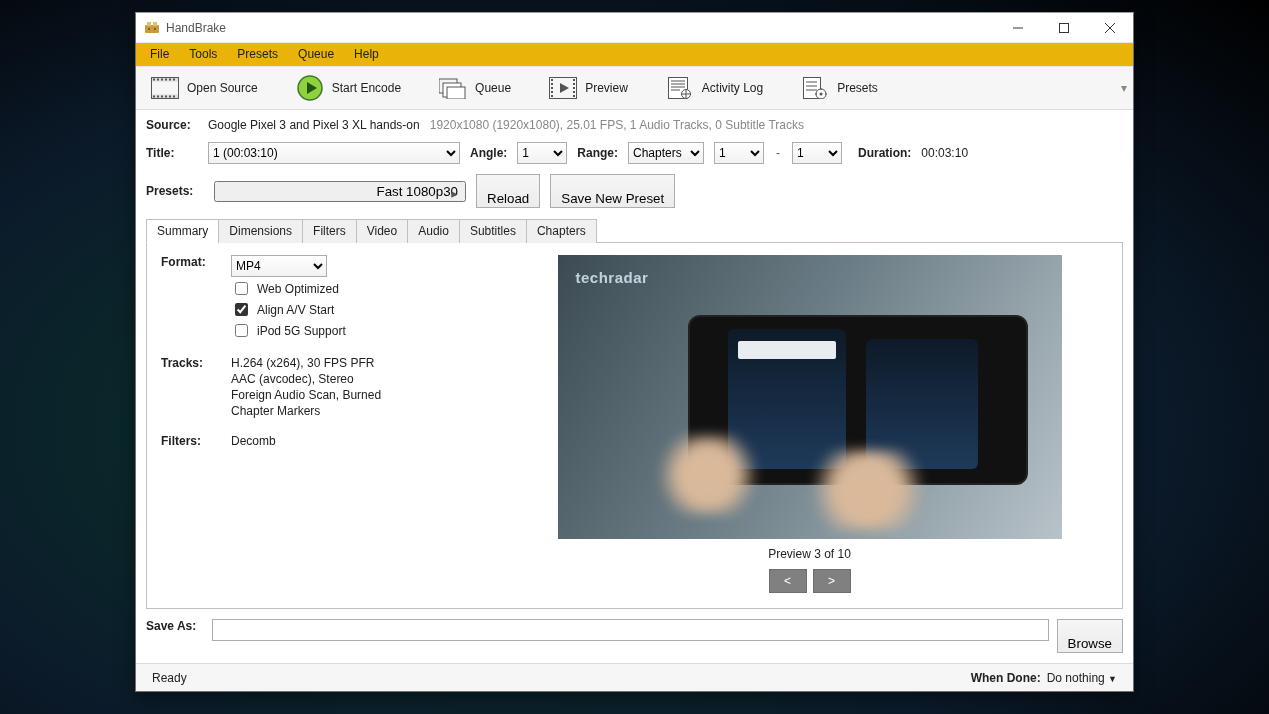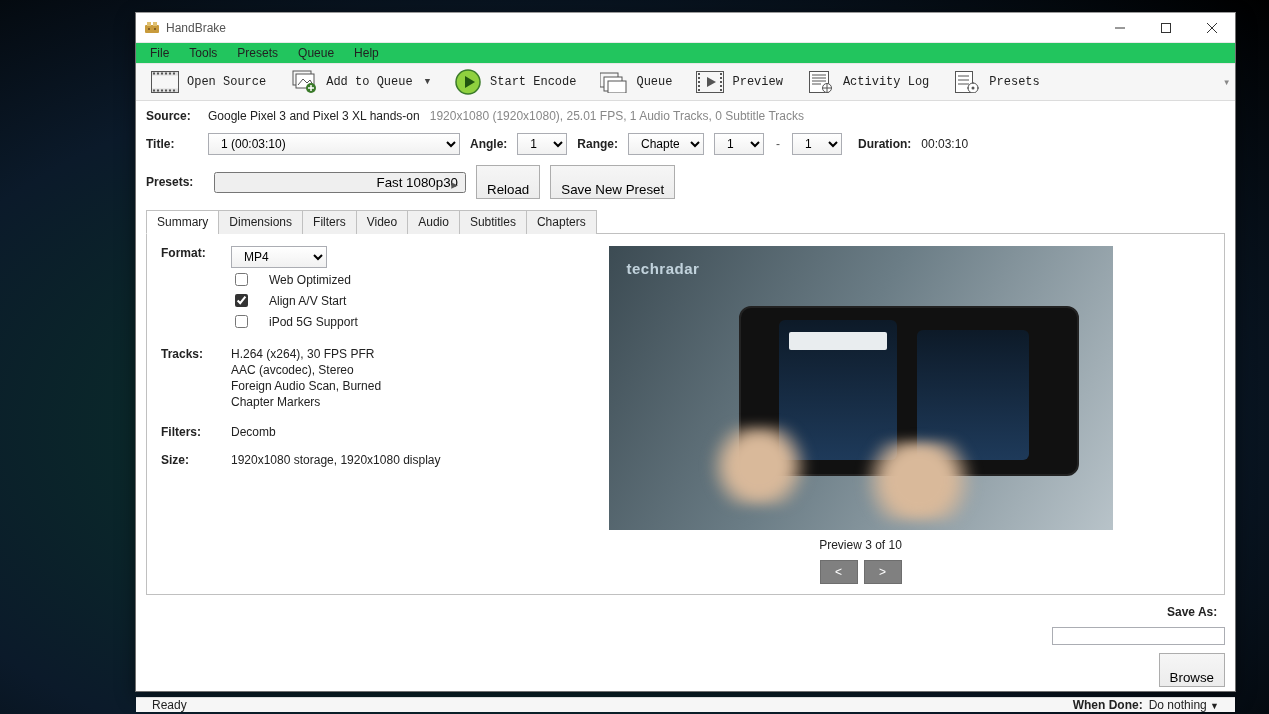--- a/index.html
+++ b/index.html
@@ -13,21 +13,21 @@
     background-size: cover;
     width: 1269px;
     height: 714px;
     position: relative;
     overflow: hidden;
   }
   .window {
     position: absolute;
     left: 135px;
     top: 12px;
-    width: 1101px;
+    width: 999px;
     height: 680px;
     background: #fff;
     border: 1px solid #707070;
     border-top-color: #9a9a9a;
     box-shadow: 0 6px 18px rgba(0,0,0,0.45);
     display: flex;
     flex-direction: column;
   }
   
   .titlebar {
@@ -49,50 +49,49 @@
     color:#444;
   }
   
   .menubar {
     height: 24px;
     display:flex;
     align-items:center;
     gap: 4px;
     padding: 0 6px;
     border-bottom: 1px solid #e7e7e7;
-    background:#22c55e;
+    background:#eab308;
   }
   .menubar .menuitem { padding: 3px 8px; }
   
   .toolbar {
     height: 44px;
     display:flex;
     align-items:center;
-    gap: 6px;
+    gap: 20px;
     padding: 0 6px;
     background:#f6f6f6;
     border-bottom: 1px solid #dcdcdc;
-    font-family: Liberation Mono, monospace;
   }
   .tbtn {
     display:flex; align-items:center; gap:8px; padding:4px 8px; height:36px;
     border:1px solid transparent;
   }
   .tbtn .ticon { width:28px; height:28px; display:flex; align-items:center; justify-content:center; }
   .tbtn .caret { margin-left:4px; font-size:9px; color:#444; }
   .tdrop { width:6px; margin-left:auto; }
   
   .infobar { padding: 8px 10px 2px 10px; display:flex; align-items:center; gap:10px; }
   .lbl { font-weight:600; min-width:52px; }
   .lbl-wide { min-width:58px; }
   .muted { color:#888; }
   select.sel, input.txt {
     font: inherit; height:22px; border:1px solid #abadb3;
     background:linear-gradient(#fff,#f1f1f1);
-    padding: 1px 8px;
+    padding: 1px 0;
   }
   .sel-title { width:252px; }
   .sel-sm { width:50px; }
   .sel-range { width:76px; }
   .sel-preset { width:252px; }
   .btn {
     height:24px; padding:16px 10px;
     border:1px solid #adadad;
     background:linear-gradient(#f6f6f6,#ececec);
   }
@@ -120,21 +119,21 @@
     border-top:none;
     padding: 12px 14px 10px 14px;
     display:flex;
     gap: 30px;
     height: 370px;
   }
   .summary-left { width: 320px; }
   .summary-left .row { display:flex; margin-bottom:6px; }
   .summary-left .rlabel { width:70px; font-weight:600; }
   .summary-left .rbody { flex:1; }
-  .chk { display:flex; align-items:center; gap:18px; margin:2px 0; }
+  .chk { display:flex; align-items:center; gap:6px; margin:2px 0; }
   .chk input { width:13px; height:13px; accent-color:#333; }
   .sel-format { width:96px; }
   .track-lines div { margin-bottom:2px; }
   .preview-col { flex:1; display:flex; flex-direction:column; align-items:center; }
   .preview-img {
     width: 504px; height: 284px;
     background: linear-gradient(120deg,#3c4b53 0%, #6b7d86 45%, #b8c3c9 100%);
     position: relative;
     overflow:hidden;
   }
@@ -156,21 +155,21 @@
   .hand2{ position:absolute; left:240px; top:195px; width:140px; height:80px; background:radial-gradient(circle,#d9b99a 40%, transparent 70%); filter:blur(6px);}
   .watermark{ position:absolute; left:18px; top:14px; color:#cfe0ea; font-weight:600; font-size:15px; letter-spacing:0.5px; opacity:0.9;}
   .preview-caption { margin-top:8px; }
   .navbtns { margin-top:8px; display:flex; gap:6px; }
   .navbtn {
     width:38px; height:24px; background:#808080; color:#fff; border:1px solid #6e6e6e;
     display:flex; align-items:center; justify-content:center;
   }
   
   .saveas {
-    display:flex; align-items:flex-end; gap:8px; padding: 10px 10px; flex-direction: column;
+    display:flex; align-items:flex-start; gap:8px; padding: 10px 10px;
   }
   .saveas .txt { flex:1; height:22px; background:#fff; }
   
   .statusbar {
     margin-top:auto;
     height:28px;
     border-top:1px solid #dcdcdc;
     background:#f6f6f6;
     display:flex;
     align-items:center;
@@ -243,34 +242,20 @@
               <rect x="10" y="18.5" width="2" height="2"></rect>
               <rect x="14" y="18.5" width="2" height="2"></rect>
               <rect x="18" y="18.5" width="2" height="2"></rect>
               <rect x="22" y="18.5" width="2" height="2"></rect>
             </g>
         </svg>
       </span>
       <span>Open Source</span>
     </div>
 
-    <div class="tbtn">
-      <span class="ticon">
-        <svg width="28" height="24" viewBox="0 0 28 24">
-          <rect x="3" y="1" width="18" height="14" fill="none" stroke="#555"></rect>
-          <rect x="6" y="4" width="18" height="14" fill="#fff" stroke="#555"></rect>
-          <polyline points="8,15 13,9 17,13 20,10 23,15" fill="none" stroke="#555"></polyline>
-          <circle cx="21" cy="18" r="5" fill="#3a7a2a"></circle>
-          <line x1="21" y1="15" x2="21" y2="21" stroke="#fff" stroke-width="1.5"></line>
-          <line x1="18" y1="18" x2="24" y2="18" stroke="#fff" stroke-width="1.5"></line>
-        </svg>
-      </span>
-      <span>Add to Queue</span>
-      <span class="caret">▼</span>
-    </div>
 
     <div class="tbtn">
       <span class="ticon">
         <svg width="26" height="26" viewBox="0 0 26 26">
           <circle cx="13" cy="13" r="12" fill="#8fd13f" stroke="#3a7a2a" stroke-width="1.5"></circle>
           <polygon points="10,7 20,13 10,19" fill="#205510"></polygon>
         </svg>
       </span>
       <span>Start Encode</span>
     </div>
@@ -434,24 +419,20 @@
           <div>Foreign Audio Scan, Burned</div>
           <div>Chapter Markers</div>
         </div>
       </div>
 
       <div class="row" style="margin-top:14px;">
         <div class="rlabel">Filters:</div>
         <div class="rbody">Decomb</div>
       </div>
 
-      <div class="row" style="margin-top:14px;">
-        <div class="rlabel">Size:</div>
-        <div class="rbody">1920x1080 storage, 1920x1080 display</div>
-      </div>
     </div>
 
     <div class="preview-col">
       <div class="preview-img">
         <div class="watermark">techradar</div>
         <div class="phone big">
           <div class="notif1"></div>
             <div class="notif2"></div>
         </div>
         <div class="hand"></div>

